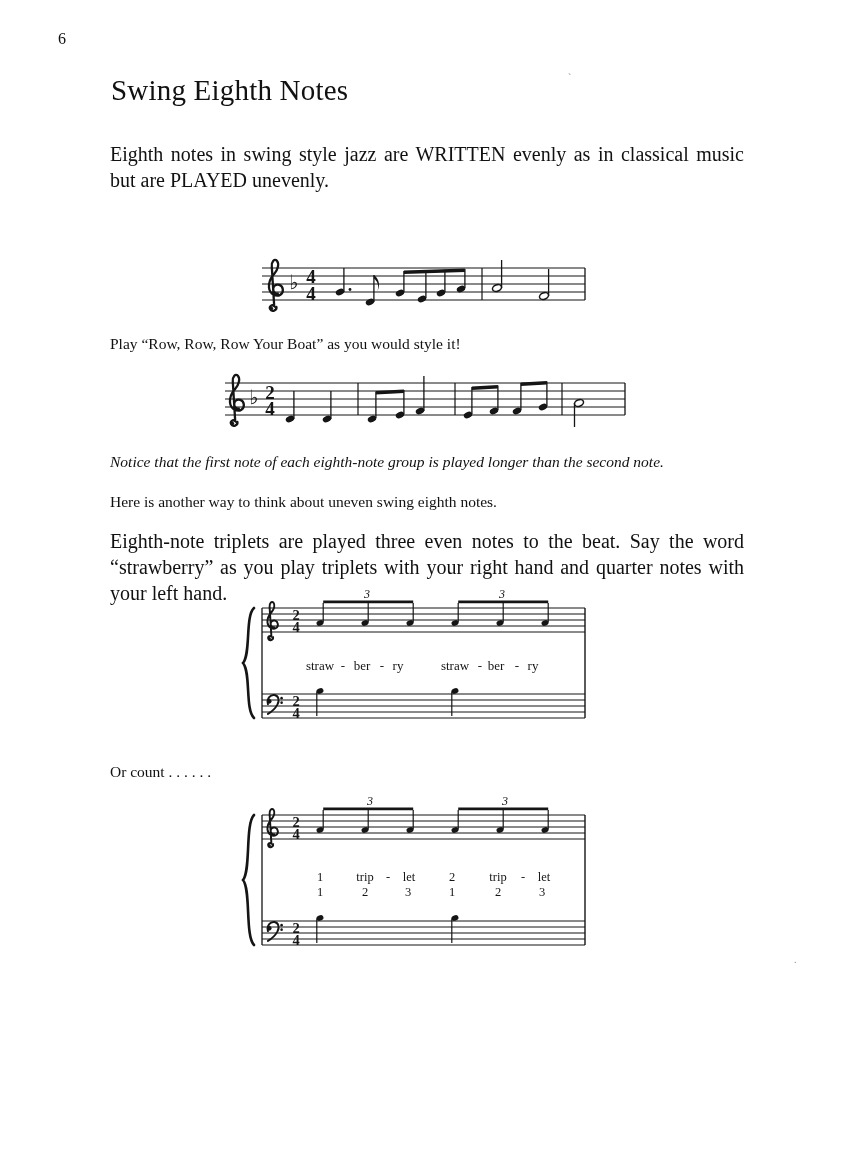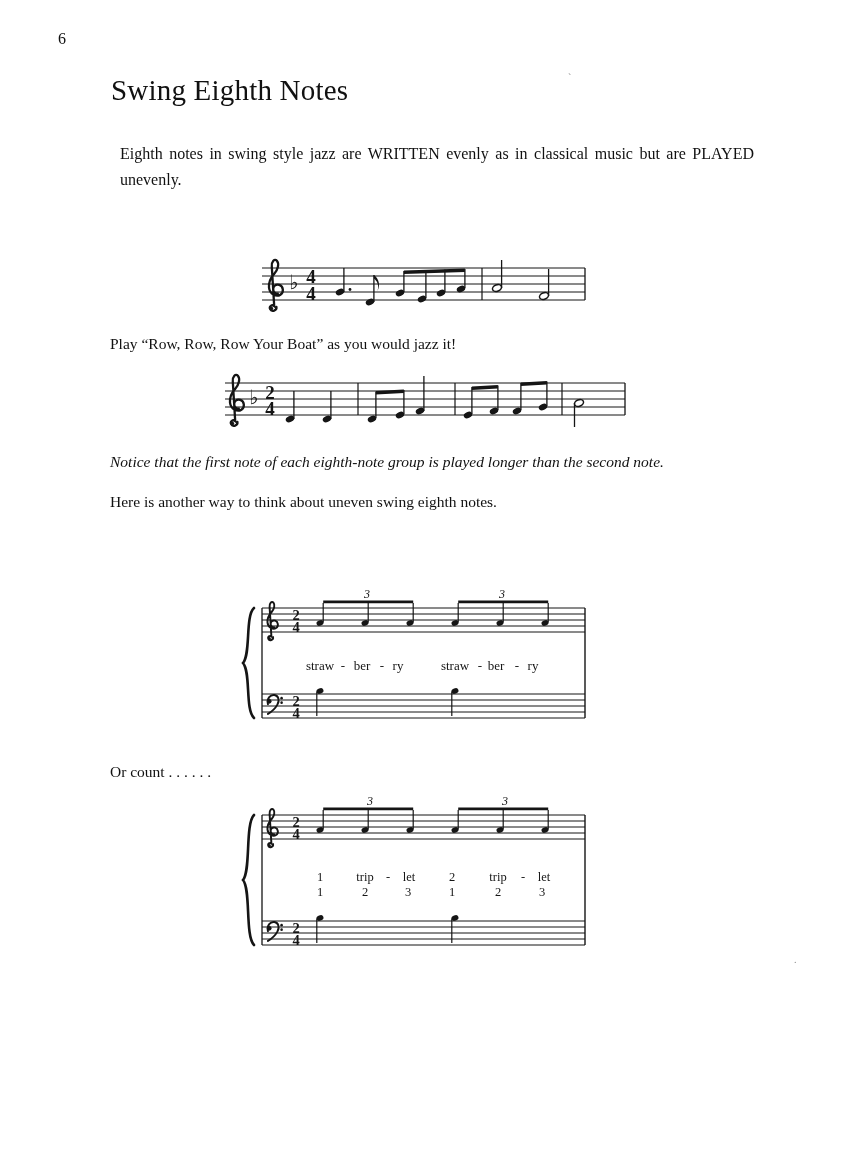--- a/index.html
+++ b/index.html
@@ -4,21 +4,21 @@
 <style>
   html,body{margin:0;padding:0;background:#e8e8e8;}
   .page{
     position:relative;width:864px;height:1152px;margin:0 auto;
     background:#ffffff;color:#111;
     font-family:"Liberation Serif", serif;
     overflow:hidden;
   }
   .pagenum{position:absolute;left:58px;top:30px;font-size:16px;}
   .title{position:absolute;left:111px;top:74px;font-size:29px;font-weight:normal;letter-spacing:0.2px;}
-  .para{position:absolute;left:120px;width:634px;font-size:16px;line-height:26px;text-align:justify;}
+  .para{position:absolute;left:110px;width:634px;font-size:20px;line-height:26px;text-align:justify;}
   .line{position:absolute;left:110px;font-size:15.5px;line-height:26px;white-space:nowrap;}
   .p1{top:141px;}
   .p2{top:197px;}
   .play{top:331px;}
   .notice{top:449px;font-style:italic;}
   .another{top:489px;text-align:center;}
   .triplets{top:528px;}
   .orcount{top:759px;left:88px;padding-left:22px;}
   .ex{position:absolute;}
   .speck{position:absolute;color:#8a8a8a;font-size:10px;}
@@ -72,21 +72,21 @@
     <line class="ink" stroke-width="1.2" x1="224" y1="20" x2="224" y2="52"></line>
     <g>
       <ellipse cx="239" cy="40" rx="4.7" ry="3.2" transform="rotate(-22 239 40)" fill="#fff" stroke="#151515" stroke-width="1.5"></ellipse>
       <line class="ink" stroke-width="1.3" x1="243.6" y1="40" x2="243.6" y2="12"></line>
       <ellipse cx="286" cy="48" rx="4.7" ry="3.2" transform="rotate(-22 286 48)" fill="#fff" stroke="#151515" stroke-width="1.5"></ellipse>
       <line class="ink" stroke-width="1.3" x1="290.6" y1="48" x2="290.6" y2="21"></line>
     </g>
     <line class="ink" stroke-width="1.3" x1="327" y1="20" x2="327" y2="52"></line>
   </svg>
 
-  <div class="line play">Play “Row, Row, Row Your Boat” as you would jazz it!</div>
+  <div class="line play">Play “Row, Row, Row Your Boat” as you would style it!</div>
 
   <svg class="ex" style="left:220px;top:365px" width="410" height="72" viewBox="0 0 410 72">
     <g class="ink" stroke-width="1">
       <line x1="5" y1="18" x2="405" y2="18"></line>
         <line x1="5" y1="26" x2="405" y2="26"></line>
       <line x1="5" y1="34" x2="405" y2="34"></line>
         <line x1="5" y1="42" x2="405" y2="42"></line>
       <line x1="5" y1="50" x2="405" y2="50"></line>
     </g>
     <g transform="translate(8,18)">
@@ -130,20 +130,21 @@
     <line class="ink" stroke-width="1.2" x1="342" y1="18" x2="342" y2="50"></line>
     <g>
       <ellipse cx="359" cy="38" rx="4.7" ry="3.2" transform="rotate(-22 359 38)" fill="#fff" stroke="#151515" stroke-width="1.5"></ellipse>
       <line class="ink" stroke-width="1.3" x1="354.5" y1="38" x2="354.5" y2="62"></line>
     </g>
     <line class="ink" stroke-width="1.3" x1="405" y1="18" x2="405" y2="50"></line>
   </svg>
 
   <div class="line notice">Notice that the first note of each eighth-note group is played longer than the second note.</div>
   <div class="line another">Here is another way to think about uneven swing eighth notes.</div>
+  <div class="para triplets">Eighth-note triplets are played three even notes to the beat. Say the word “strawberry” as you play triplets with your right hand and quarter notes with your left hand.</div>
 
   <svg class="ex" style="left:240px;top:588px" width="352" height="150" viewBox="0 0 352 150">
     <path class="ink" fill="none" stroke-width="2.6" stroke-linecap="round" d="M 14,20 C 5,28 11,66 3,75 C 11,84 5,122 14,130"></path>
     <line class="ink" stroke-width="1.3" x1="22" y1="20" x2="22" y2="130"></line>
     <g class="ink" stroke-width="1">
       <line x1="22" y1="20" x2="345" y2="20"></line>
         <line x1="22" y1="26" x2="345" y2="26"></line>
       <line x1="22" y1="32" x2="345" y2="32"></line>
         <line x1="22" y1="38" x2="345" y2="38"></line>
       <line x1="22" y1="44" x2="345" y2="44"></line>

